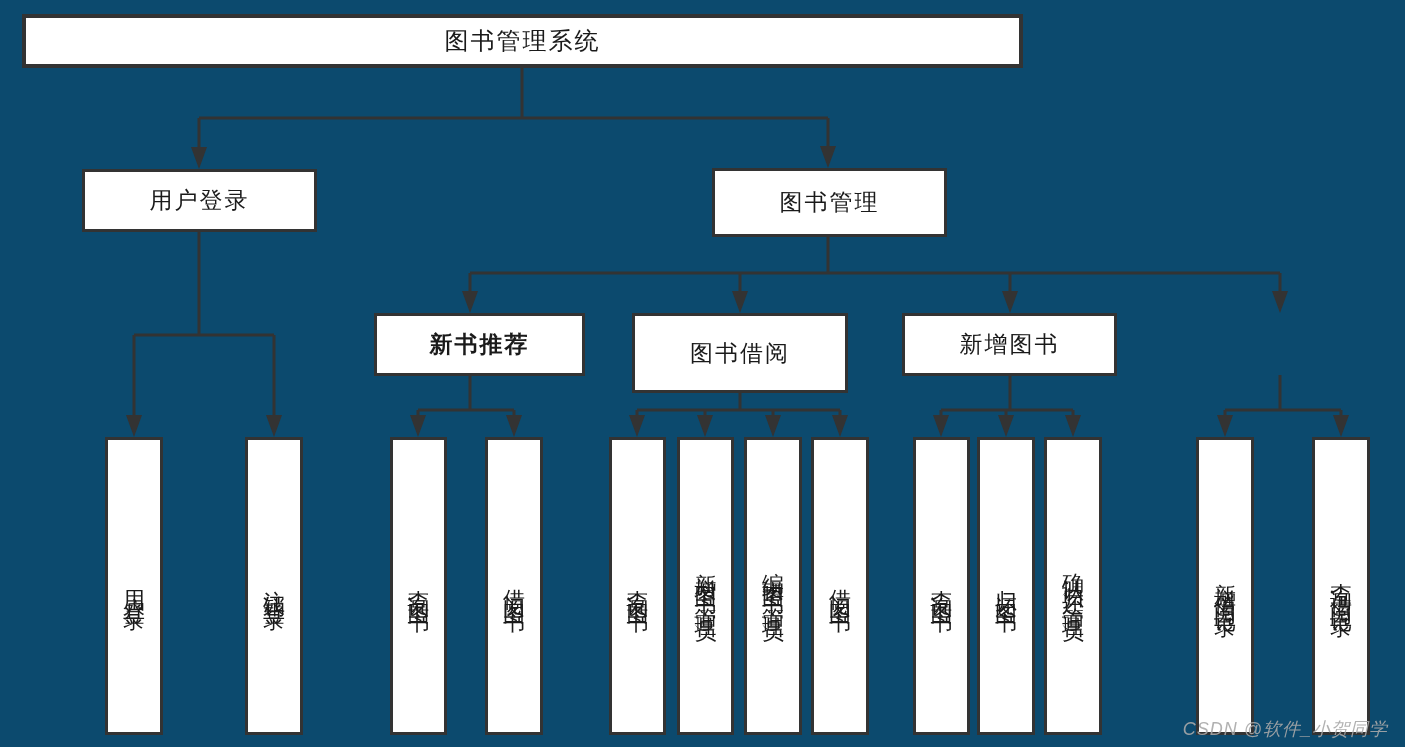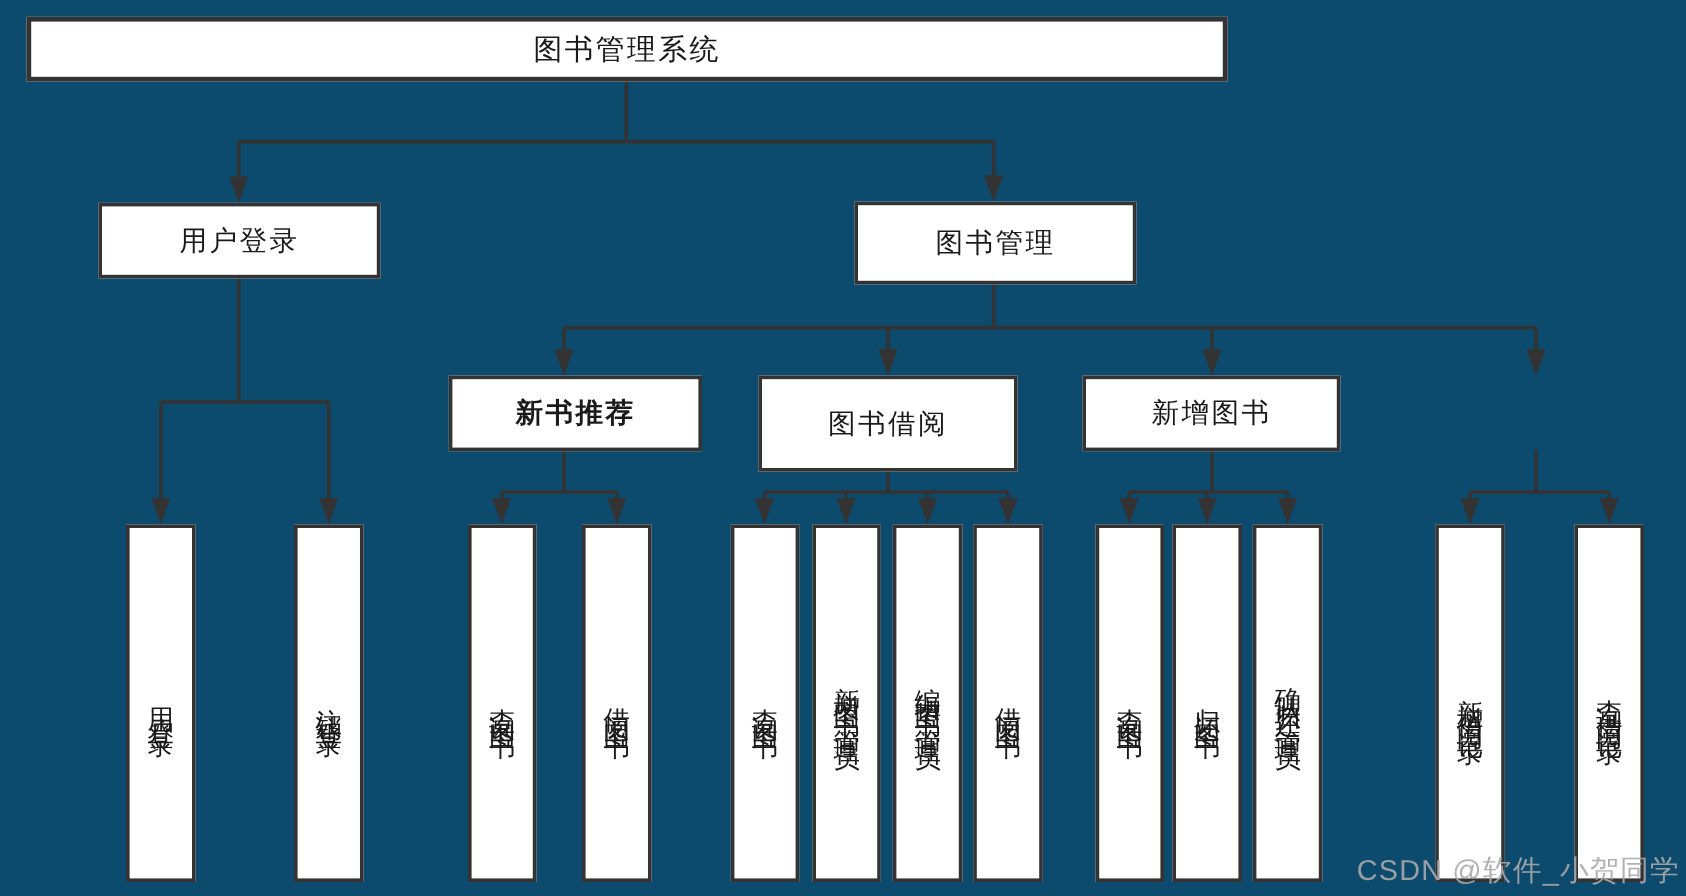--- a/index.html
+++ b/index.html
@@ -45,27 +45,28 @@
   }
   .vbox .vtext {
     writing-mode: vertical-rl;
     text-orientation: mixed;
     letter-spacing: 7px;
     line-height: 1;
     white-space: nowrap;
   }
   .watermark {
     position: absolute;
-    right: 5px;
+    right: 17px;
     bottom: 6px;
-    font-size: 24px;
+    font-size: 18px;
     color: rgba(168, 168, 168, 0.9);
     letter-spacing: 1px;
     z-index: 5;
     white-space: nowrap;
+    font-style: italic;
   }
 </style>
 </head>
 <body>
 
 <div class="stage">
 
   <svg class="connectors" width="1405" height="747" viewBox="0 0 1405 747">
     <g stroke="#333333" stroke-width="3" fill="none">
 

